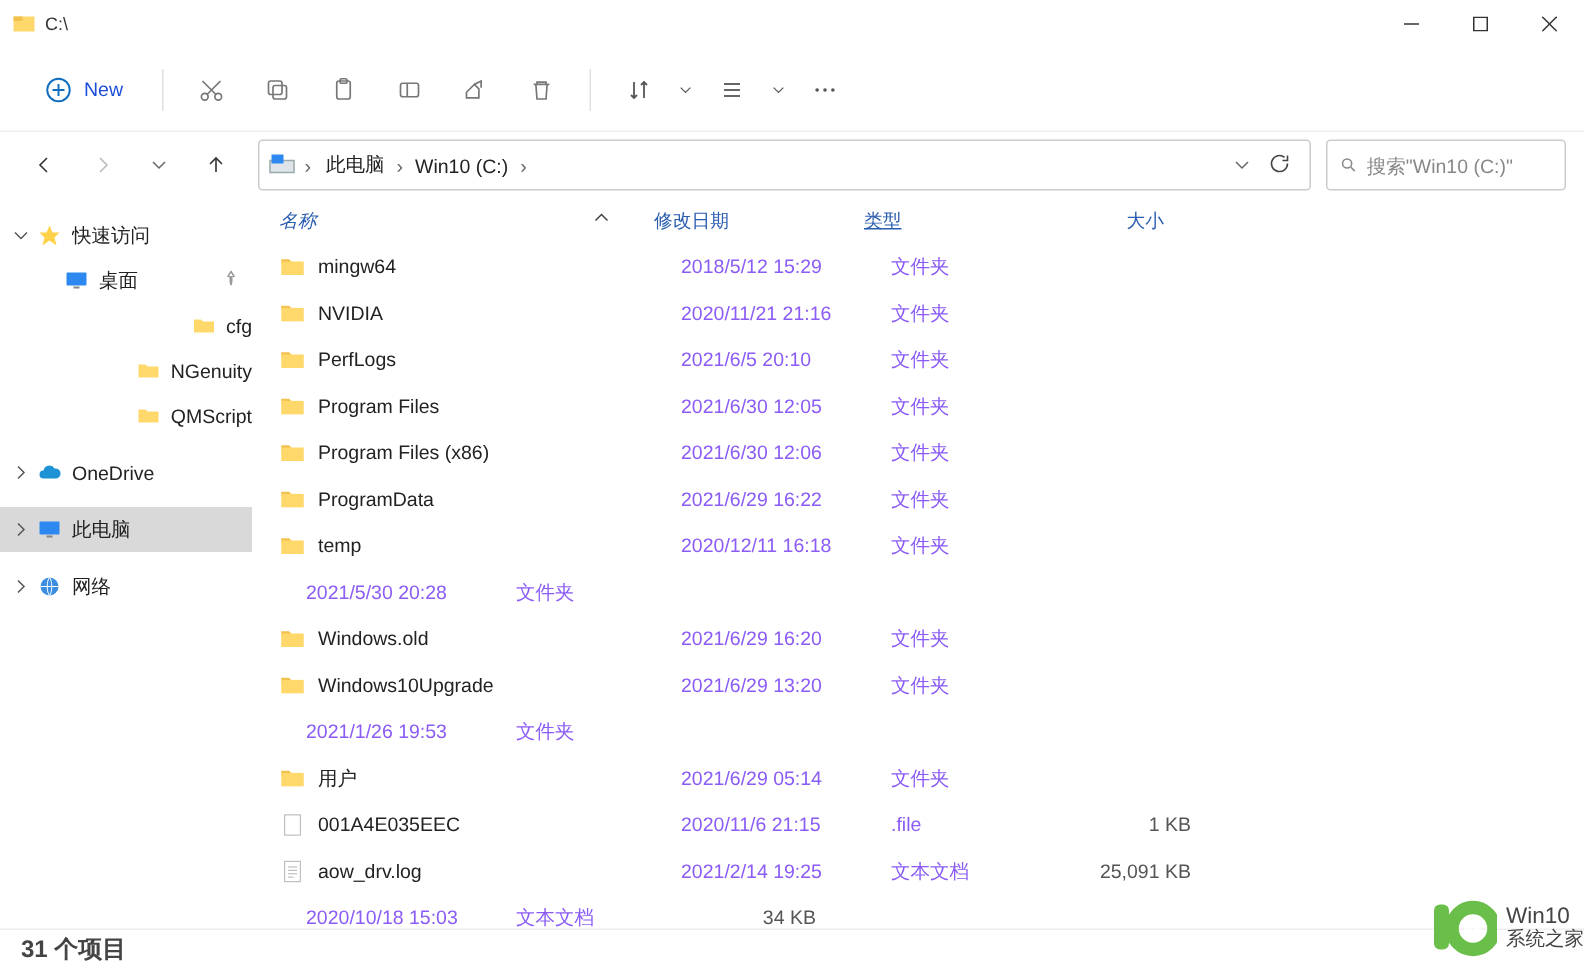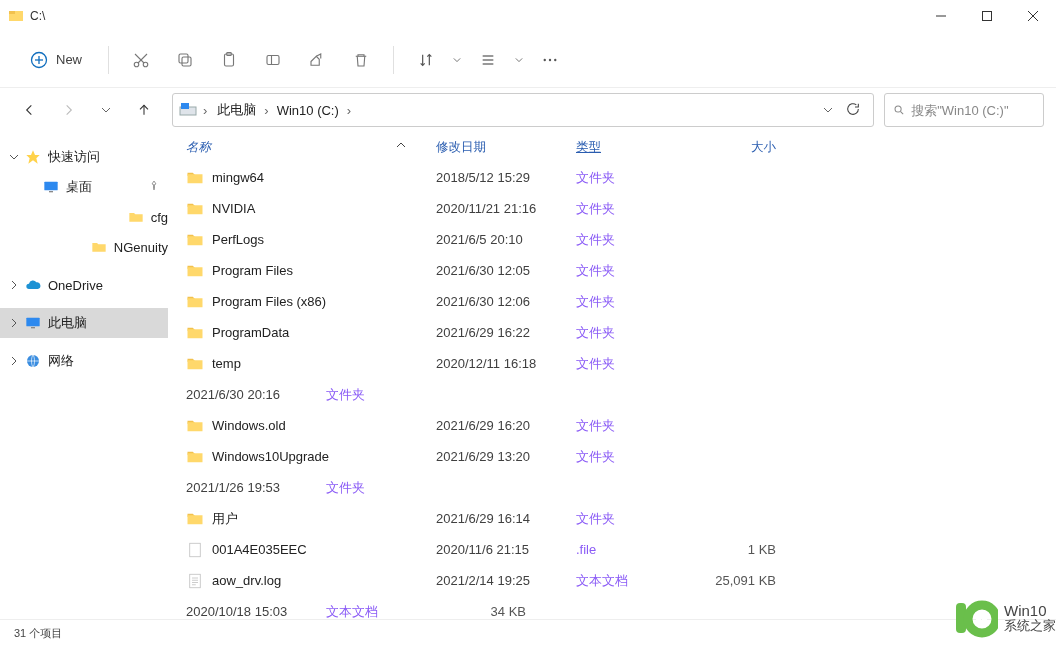--- a/index.html
+++ b/index.html
@@ -8,21 +8,21 @@
 
 .titlebar { height: 32px; display: flex; align-items: center; padding-left: 8px; }
 .titlebar .app-icon { width: 16px; height: 16px; margin-right: 6px; }
 .titlebar .title { font-size: 12px; color: #333; }
 .window-controls { margin-left: auto; display: flex; }
 .window-controls .wc { width: 46px; height: 32px; display: flex; align-items: center; justify-content: center; color: #333; }
 
 
 .toolbar { height: 56px; display: flex; align-items: center; padding: 0 16px; gap: 4px; border-bottom: 1px solid #eee; }
 .tool-btn { width: 40px; height: 40px; display: flex; align-items: center; justify-content: center; border-radius: 4px; color: #555; }
-.tool-new { width: auto; padding: 0 14px; gap: 8px; color: #404040; }
+.tool-new { width: auto; padding: 0 14px; gap: 8px; color: #1d4ed8; }
 .tool-new svg { stroke: #106ebe; }
 .tool-sep { width: 1px; height: 28px; background: #e0e0e0; margin: 0 8px; }
 .tool-chev { width: 14px; display:flex; align-items:center; justify-content:center; }
 
 
 .navrow { height: 44px; display: flex; align-items: center; padding: 8px 12px; gap: 10px; }
 .nav-btns { display: flex; gap: 2px; }
 .nav-btn { width: 36px; height: 36px; display:flex; align-items:center; justify-content:center; color:#444; }
 .nav-btn.disabled { color:#bbb; }
 .addressbar { flex: 1; height: 34px; border: 1px solid #ccc; border-radius: 3px; display: flex; align-items: center; padding: 0 6px; gap: 4px; }
@@ -52,25 +52,25 @@
 .col-name { width: 250px; display:flex; align-items:center;font-style:italic; }
 .col-date { width: 140px; }
 .col-type { width: 120px; text-decoration: underline; }
 .col-size { width: 80px; text-align:right; }
 .sort-chev { margin-left:auto; margin-right:30px; color:#333; }
 
 .rows { overflow-y:auto; height: calc(100% - 30px); }
 .row { display:flex; align-items:center; height:31px; padding-left:18px; }
 .cell-name { width:250px; display:flex; align-items:center; gap:8px; }
 .cell-name .ficon { width:18px; height:18px; flex-shrink:0; }
-.cell-date { width:140px; color:#404040; }
+.cell-date { width:140px; color:#8b5cf6;margin-left:18px; }
 .cell-type { width:120px; color:#8b5cf6; }
 .cell-size { width:80px; text-align:right; color:#555; }
 
-.statusbar { height:28px; display:flex; align-items:center; padding:0 14px; font-size:11px; color:#444; border-top:1px solid #eee; }
+.statusbar { height:28px; display:flex; align-items:center; padding:0 14px; font-size:16px; color:#444; border-top:1px solid #eee;font-weight:bold; }
 
 .watermark { position:absolute; right:0; bottom:6px; display:flex; align-items:center; gap:6px; z-index:10; }
 .watermark .wm-text { font-size:13px; color:#444; line-height:1.1; }
 .watermark .wm-text .t1 { font-weight:normal; font-size:15px; }
 
 
 .folder-svg polygon { fill:#ffd86b; }
 .folder-svg .tab { fill:#f2c14e; }
 .file-svg rect { fill:#fff; stroke:#bbb; }
 .txt-lines { stroke:#bbb; }
@@ -285,20 +285,28 @@
       <span class="tree-label">cfg</span>
     </div>
     <div class="tree-row lvl1">
       <span class="tree-icon">
           <svg class="folder-svg" width="16" height="16" viewBox="0 0 24 24">
             <polygon points="2,6 9,6 11,8 22,8 22,19 2,19"></polygon>
           </svg>
         </span>
       <span class="tree-label">NGenuity</span>
     </div>
+    <div class="tree-row lvl1">
+      <span class="tree-icon">
+          <svg class="folder-svg" width="16" height="16" viewBox="0 0 24 24">
+            <polygon points="2,6 9,6 11,8 22,8 22,19 2,19"></polygon>
+          </svg>
+        </span>
+      <span class="tree-label">QMScript</span>
+    </div>
     <div style="height:8px"></div>
     <div class="tree-row">
       <span class="tree-chev">
           <svg width="10" height="10" viewBox="0 0 10 10">
             <path d="M3 1l4 4-4 4" fill="none" stroke="#555"></path>
           </svg>
         </span>
       <span class="tree-icon">
           <svg width="16" height="16" viewBox="0 0 24 24">
             <path class="onedrive" d="M6 18a4 4 0 0 1 0-8 6 6 0 0 1 11-2 5 5 0 0 1 2 10H6z"></path>
@@ -429,21 +437,21 @@
                 <polygon class="tab" points="2,5 9,5 11,7 11,9 2,9"></polygon>
                 <polygon points="2,7 22,7 22,19 2,19"></polygon>
               </svg></span>
             <span>temp</span>
           </div>
           <div class="cell-date">2020/12/11 16:18</div>
           <div class="cell-type">文件夹</div>
           <div class="cell-size"></div>
         </div>
         <div class="row">
-          <div class="cell-date">2021/6/30 20:16</div>
+          <div class="cell-date">2021/5/30 20:28</div>
           <div class="cell-type">文件夹</div>
           <div class="cell-size"></div>
         </div>
         <div class="row">
           <div class="cell-name">
             <span class="ficon"><svg class="folder-svg" viewBox="0 0 24 24">
                 <polygon class="tab" points="2,5 9,5 11,7 11,9 2,9"></polygon>
                 <polygon points="2,7 22,7 22,19 2,19"></polygon>
               </svg></span>
             <span>Windows.old</span>
@@ -470,21 +478,21 @@
           <div class="cell-size"></div>
         </div>
         <div class="row">
           <div class="cell-name">
             <span class="ficon"><svg class="folder-svg" viewBox="0 0 24 24">
                 <polygon class="tab" points="2,5 9,5 11,7 11,9 2,9"></polygon>
                 <polygon points="2,7 22,7 22,19 2,19"></polygon>
               </svg></span>
             <span>用户</span>
           </div>
-          <div class="cell-date">2021/6/29 16:14</div>
+          <div class="cell-date">2021/6/29 05:14</div>
           <div class="cell-type">文件夹</div>
           <div class="cell-size"></div>
         </div>
         <div class="row">
           <div class="cell-name">
             <span class="ficon"><svg class="file-svg" viewBox="0 0 24 24">
                 <rect x="5" y="3" width="14" height="18"></rect>
               </svg></span>
             <span>001A4E035EEC</span>
           </div>

